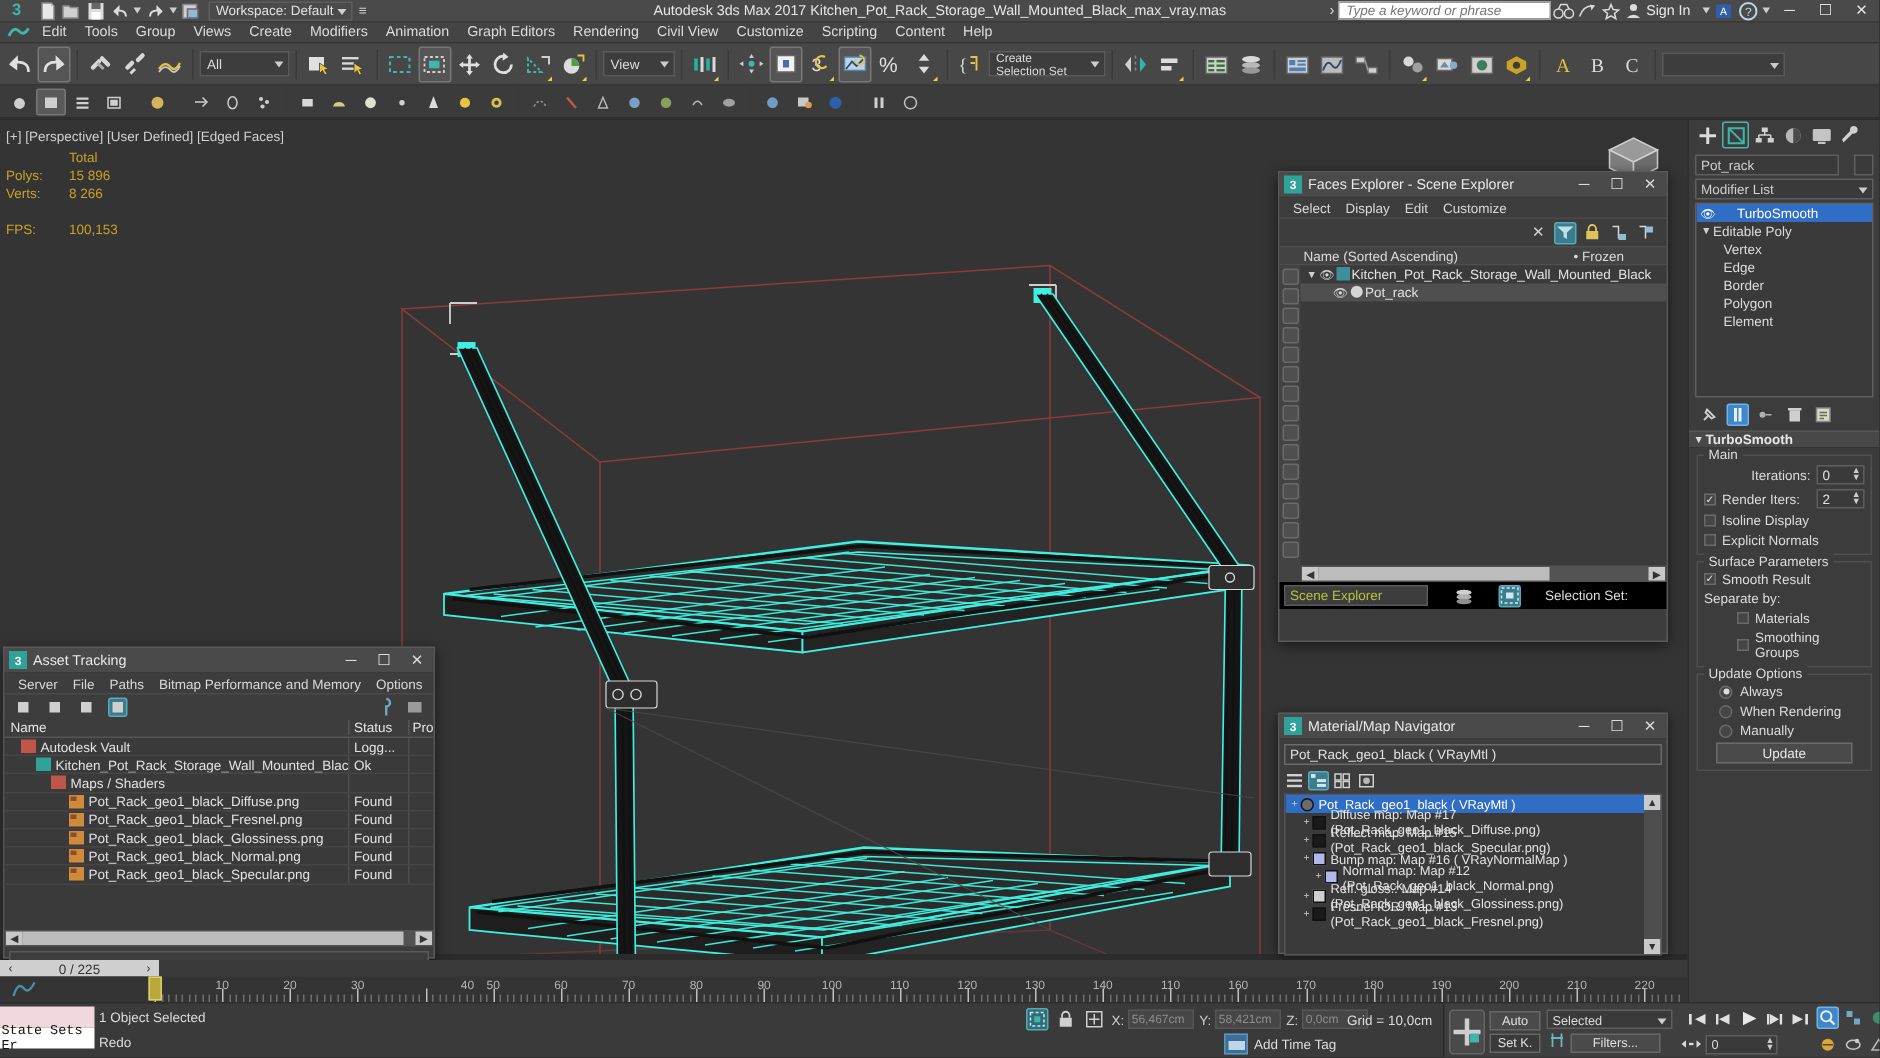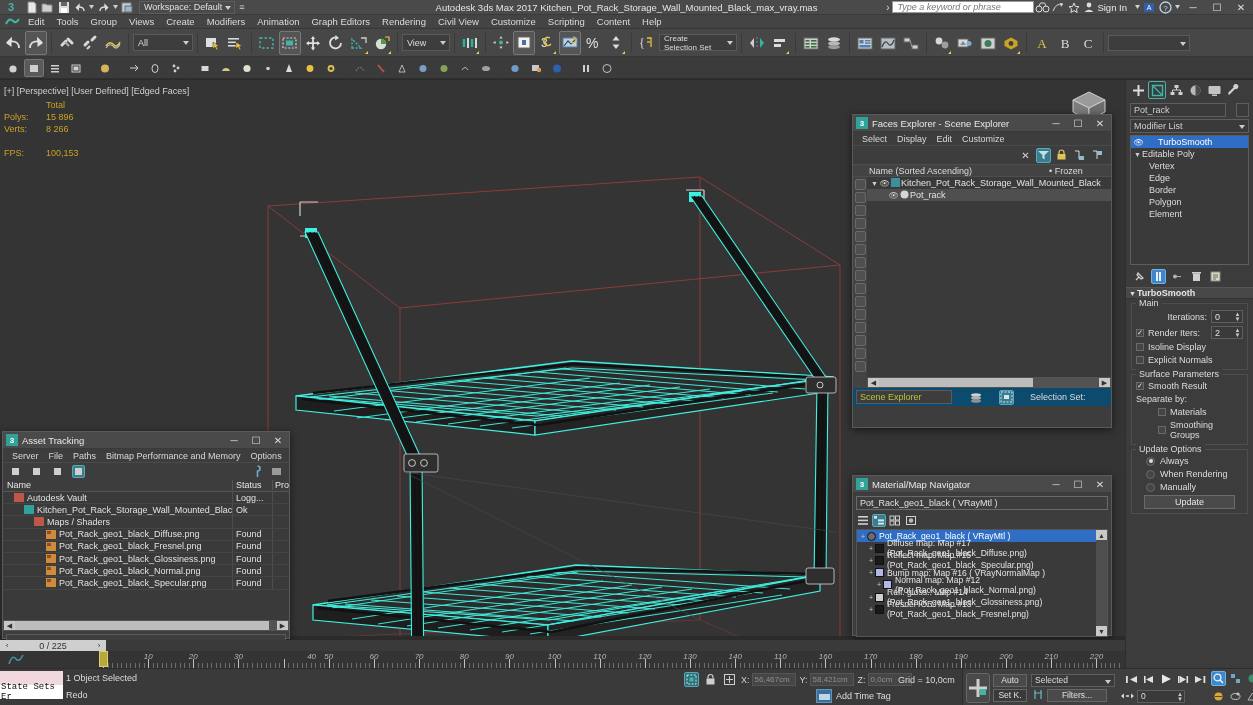--- a/index.html
+++ b/index.html
@@ -109,21 +109,21 @@
   .scrow{ height:12px; display:flex; align-items:center; font-size:9px; color:#e2e2e2; padding-left:3px;}
   .scrow.sel{ background:#4f4f4f;}
   .twisty{ width:9px; color:#d0d0d0; font-size:7px; text-align:center;}
   .eyeic{ width:11px; color:#d8d8d8; font-size:8px; text-align:center;}
   .nodeic{ width:11px; text-align:center;}
   #sc-hscroll{ position:absolute; left:14px; right:0; bottom:0; height:11px; background:#535353;
      display:flex; align-items:center; justify-content:space-between; padding:0 1px;}
   #sc-hscroll .thumb{ position:absolute; left:12px; width:154px; height:9px; background:#bdbdbd;}
   .sarrow{ width:11px; height:9px; background:#c8c8c8; color:#333; font-size:7px;
      display:flex; align-items:center; justify-content:center; z-index:2;}
-  #sc-foot{ height:18px; background:#0c4a6e; display:flex; align-items:center; gap:16px; padding:0 3px;text-align:right;}
+  #sc-foot{ height:18px; background:#000000; display:flex; align-items:center; gap:16px; padding:0 3px;text-align:right;}
   #sc-foot .fld{ height:14px; background:#3d3d3d; border:1px solid #5a5a5a;
      color:#b7c23b; font-size:9px; padding:0 3px; display:flex; align-items:center; width:96px;}
   #sc-foot .lbl{ font-size:9px; color:#dcdcdc;}
 
   
   #matnav{ left:852px; top:475px; width:260px; height:161px;}
   #mn-field{ margin:3px; height:14px; background:#3d3d3d; border:1px solid #6a6a6a;
      font-size:9px; color:#e0e0e0; display:flex; align-items:center; padding-left:3px;}
   #mn-tools{ height:15px; display:flex; align-items:center; gap:2px; padding-left:3px;}
   .mnt{ width:14px; height:13px; display:flex; align-items:center; justify-content:center;
@@ -216,21 +216,21 @@
   .btnw{ margin:3px 8px 0 8px; height:14px; background:#4a4a4a; border:1px solid #6a6a6a;
      font-size:9px; color:#e8e8e8; display:flex; align-items:center; justify-content:center;}
 
   
   #trackbar{ position:absolute; left:0; top:640px; width:1125px; height:28px; background:#3a3a3a;}
   #frameind{ position:absolute; left:0; top:0; width:106px; height:11px; background:#cfcfcf;
      display:flex; align-items:center; color:#333; font-size:9px;}
   #frameind .fa{ width:14px; text-align:center; font-size:8px;}
   #frameind .ft{ flex:1; text-align:center;}
   #ruler{ position:absolute; left:0; top:11px; right:0; height:17px; background:#343434;
-     overflow:hidden;font-style:italic;}
+     overflow:hidden;}
   .tick{ position:absolute; bottom:0; width:1px; background:#6e6e6e;}
   .tlab{ position:absolute; top:1px; font-size:8px; color:#b5b5b5; transform:translateX(-50%);}
   #curveico{ position:absolute; left:8px; top:12px; width:16px; height:14px;}
   #playhead{ position:absolute; left:99px; top:11px; width:9px; height:16px;
      background:#b8a83a; border:1px solid #dad06a;}
   #statusbar{ position:absolute; left:0; top:668px; width:1253px; height:37px; background:#3a3a3a;
      border-top:1px solid #2d2d2d;}
   #ss-left{ position:absolute; left:0; top:0; width:63px; height:37px;}
   #ss-pink{ position:absolute; left:0; top:2px; width:63px; height:14px; background:#f0d8dc;}
   #ss-label{ position:absolute; left:0; top:16px; width:63px; height:14px; background:#fff;

